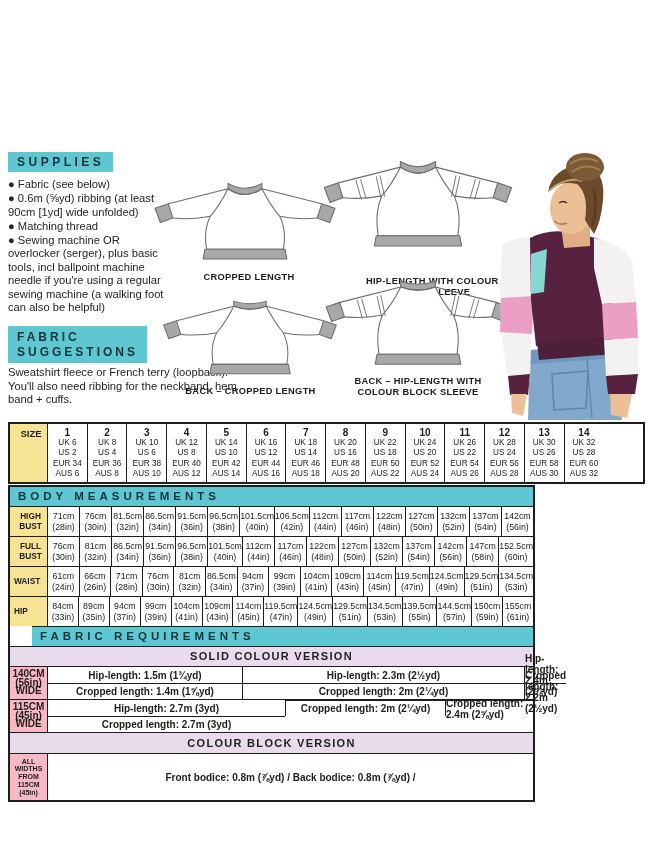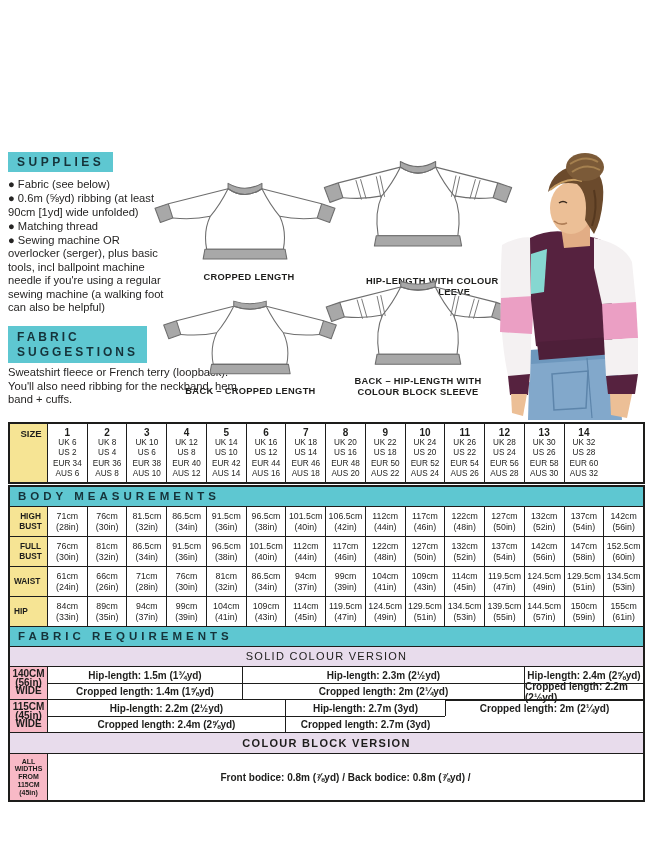--- a/index.html
+++ b/index.html
@@ -20,32 +20,32 @@
   .size-table{position:absolute;left:8px;top:422px;width:637px;display:grid;
               grid-template-columns:37px repeat(15,1fr);border:2px solid var(--line);
               background:#fff;box-sizing:border-box;}
   .size-table>div{border-left:1.5px solid var(--line);height:58px;box-sizing:border-box;text-align:center;}
   .size-table>div:first-child{border-left:none;}
   .size-label{background:var(--yellow);font-weight:bold;font-size:9.5px;padding:4px 0 0 5px;}
   .size-col{display:flex;flex-direction:column;align-items:center;justify-content:center;
             text-align:center;}
   .size-num{font-weight:bold;font-size:10px;line-height:11px;}
   .size-line{font-size:8.2px;line-height:10.3px;font-weight:500;}
-  .sheet{position:absolute;left:8px;top:485px;width:637px;border:2px solid var(--line);
+  .sheet{position:absolute;left:8px;top:485px;width:527px;border:2px solid var(--line);
          box-sizing:border-box;background:#fff;}
   .band-head{background:var(--teal);color:#15333a;font-weight:bold;font-size:11.5px;
              letter-spacing:4px;line-height:19px;height:19px;padding-left:8px;}
   .m-row{display:grid;grid-template-columns:37px repeat(15,1fr);border-top:1.5px solid var(--line);}
   .m-row>div{border-left:1.5px solid var(--line);height:29px;box-sizing:border-box;
              display:flex;flex-direction:column;align-items:center;justify-content:center;text-align:center;}
   .m-row>div:first-child{border-left:none;background:var(--yellow);align-items:flex-start;
              padding-left:4px;font-weight:bold;font-size:8.3px;line-height:9.5px;justify-content:center;}
   .m-val{font-size:8.8px;line-height:10.6px;font-weight:500;}
   .fr-band{border-top:1.5px solid var(--line);background:var(--lav);text-align:center;
-           font-weight:normal;font-size:11px;letter-spacing:1.3px;height:19px;line-height:19px;}
+           font-weight:bold;font-size:11px;letter-spacing:1.3px;height:19px;line-height:19px;}
   .fr-group{display:grid;border-top:1.5px solid var(--line);}
   .fr-label{grid-row:1 / span 2;background:var(--pink);display:flex;flex-direction:column;
             align-items:center;justify-content:center;text-align:center;font-weight:bold;
             font-size:10px;line-height:8.8px;}
   .fr-cell{border-left:1.5px solid var(--line);height:16px;box-sizing:border-box;display:flex;
            align-items:center;justify-content:center;font-weight:bold;font-size:10px;}
   .fr-cell.row2{border-top:1.5px solid var(--line);}
   .cb-band{border-top:1.5px solid var(--line);background:var(--lav);text-align:center;
            font-weight:bold;font-size:11px;letter-spacing:1.3px;height:20px;line-height:20px;}
   .aw-row{display:grid;grid-template-columns:37px 1fr;border-top:1.5px solid var(--line);}
@@ -527,35 +527,34 @@
           <div>
             <span class="m-val">150cm</span>
             <span class="m-val">(59in)</span>
           </div>
           <div>
             <span class="m-val">155cm</span>
             <span class="m-val">(61in)</span>
           </div>
         </div>
       </div>
-    <div class="band-head" style="border-top:1.5px solid var(--line);">FABRIC REQUIREMENTS</div>
+    <div class="band-head" style="border-top:1.5px solid var(--line);margin-left:22px;">FABRIC REQUIREMENTS</div>
     <div class="fr-band">SOLID COLOUR VERSION</div>
     <div id="fr-groups">
         <div class="fr-group" style="grid-template-columns: 37px 195px 282px 1fr;">
           <div class="fr-label" style="white-space: normal;">140CM (56in) WIDE</div>
           <div class="fr-cell">Hip-length: 1.5m (1¾yd)</div>
           <div class="fr-cell">Hip-length: 2.3m (2½yd)</div>
           <div class="fr-cell">Hip-length: 2.4m (2⅝yd)</div>
           <div class="fr-cell row2">Cropped length: 1.4m (1⅝yd)</div>
           <div class="fr-cell row2">Cropped length: 2m (2¼yd)</div>
           <div class="fr-cell row2">Cropped length: 2.2m (2½yd)</div>
         </div>
         <div class="fr-group" style="grid-template-columns: 37px 238px 160px 1fr;">
           <div class="fr-label" style="white-space: normal;">115CM (45in) WIDE</div>
-          <div class="fr-cell">Hip-length: 2.2m (2½yd)</div>
           <div class="fr-cell">Hip-length: 2.7m (3yd)</div>
           <div class="fr-cell row2">Cropped length: 2m (2¼yd)</div>
           <div class="fr-cell row2">Cropped length: 2.4m (2⅝yd)</div>
           <div class="fr-cell row2">Cropped length: 2.7m (3yd)</div>
         </div>
       </div>
     <div class="cb-band">COLOUR BLOCK VERSION</div>
     <div class="aw-row">
       <div class="aw-label">ALL WIDTHS FROM 115CM (45in)</div>
       <div class="aw-text">

